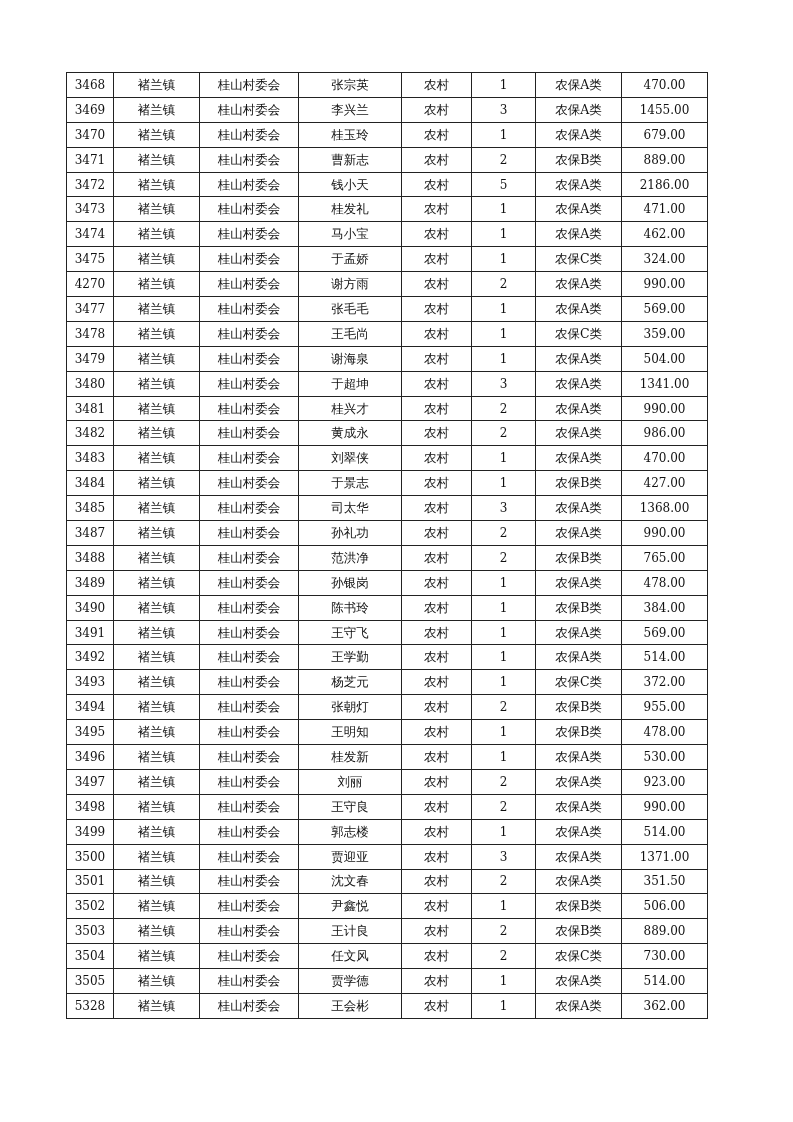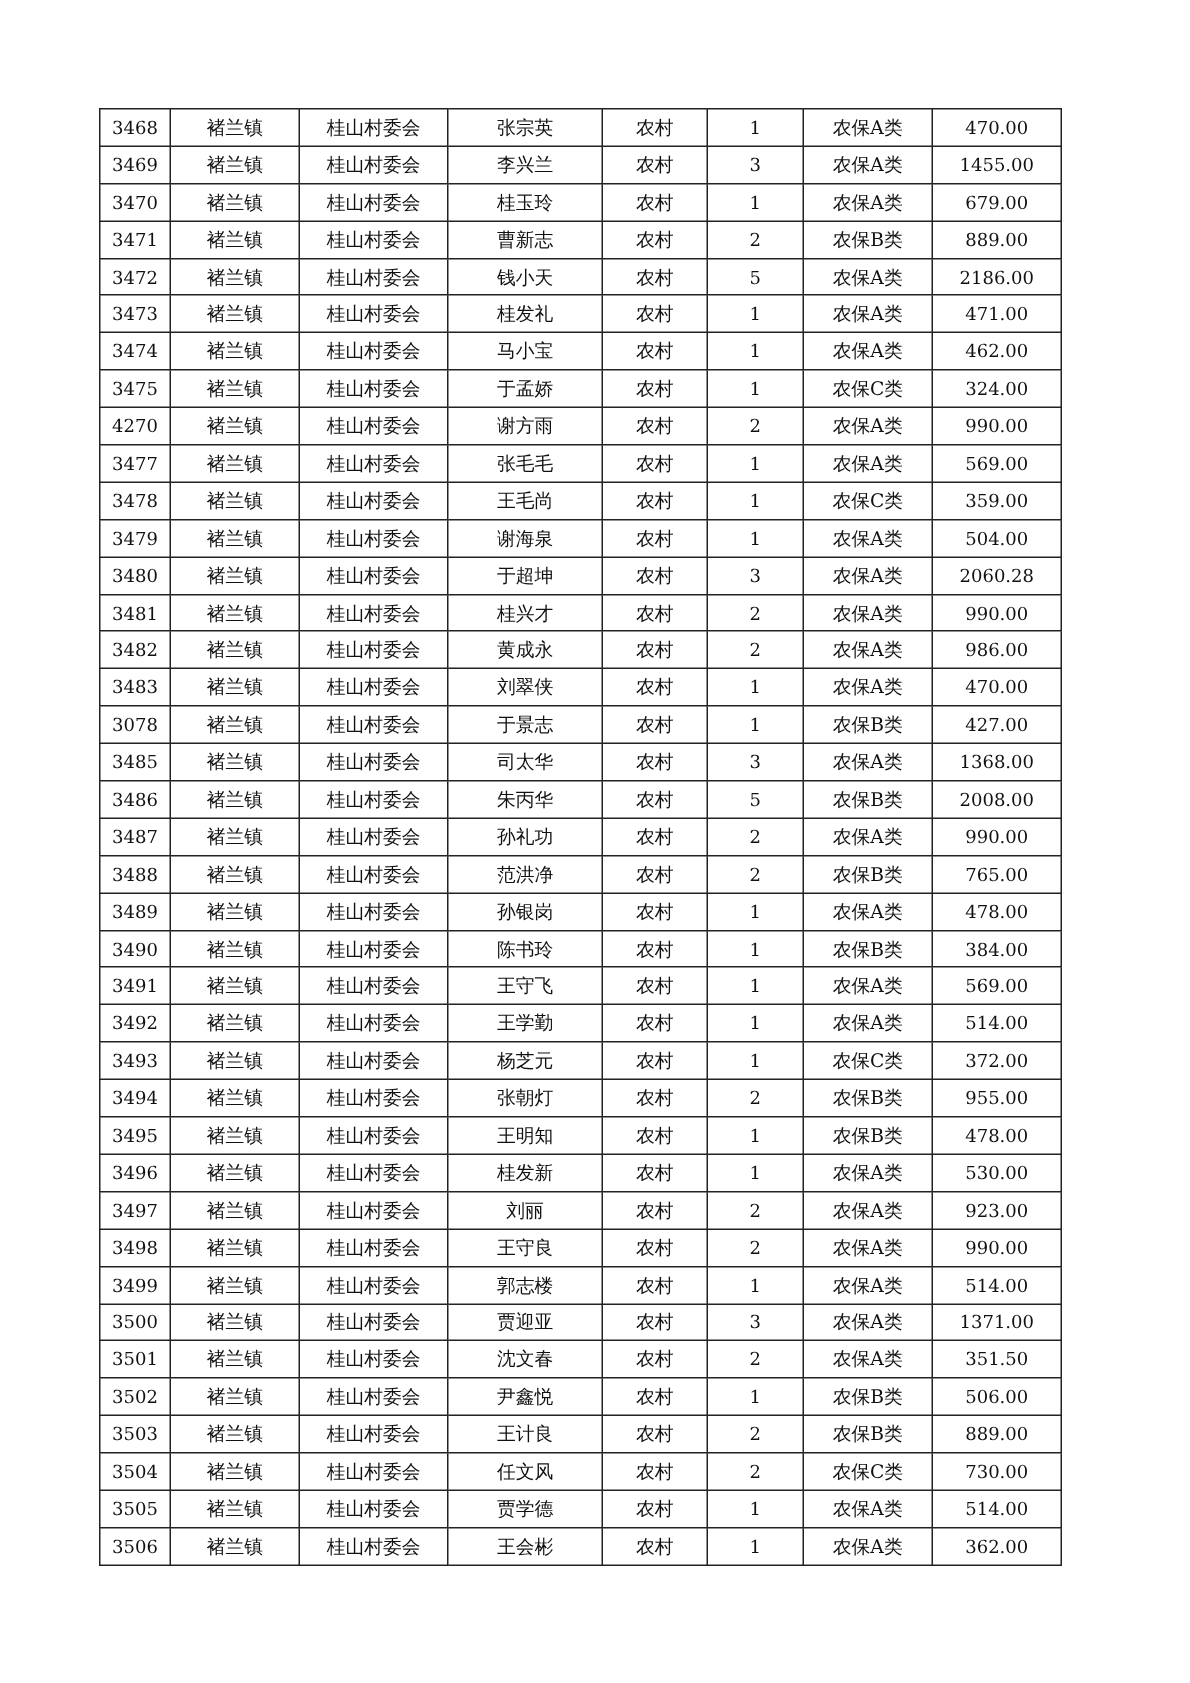--- a/index.html
+++ b/index.html
@@ -170,21 +170,21 @@
           <td class="num">504.00</td>
         </tr>
         <tr>
           <td class="num">3480</td>
           <td>褚兰镇</td>
           <td>桂山村委会</td>
           <td>于超坤</td>
           <td>农村</td>
           <td class="num">3</td>
           <td>农保A类</td>
-          <td class="num">2060.28</td>
+          <td class="num">1341.00</td>
         </tr>
         <tr>
           <td class="num">3481</td>
           <td>褚兰镇</td>
           <td>桂山村委会</td>
           <td>桂兴才</td>
           <td>农村</td>
           <td class="num">2</td>
           <td>农保A类</td>
           <td class="num">990.00</td>
@@ -203,48 +203,38 @@
           <td class="num">3483</td>
           <td>褚兰镇</td>
           <td>桂山村委会</td>
           <td>刘翠侠</td>
           <td>农村</td>
           <td class="num">1</td>
           <td>农保A类</td>
           <td class="num">470.00</td>
         </tr>
         <tr>
-          <td class="num">3078</td>
+          <td class="num">3484</td>
           <td>褚兰镇</td>
           <td>桂山村委会</td>
           <td>于景志</td>
           <td>农村</td>
           <td class="num">1</td>
           <td>农保B类</td>
           <td class="num">427.00</td>
         </tr>
         <tr>
           <td class="num">3485</td>
           <td>褚兰镇</td>
           <td>桂山村委会</td>
           <td>司太华</td>
           <td>农村</td>
           <td class="num">3</td>
           <td>农保A类</td>
           <td class="num">1368.00</td>
-        </tr>
-        <tr>
-          <td class="num">3486</td>
-          <td>褚兰镇</td>
-          <td>桂山村委会</td>
-          <td>朱丙华</td>
-          <td>农村</td>
-          <td class="num">5</td>
-          <td>农保B类</td>
-          <td class="num">2008.00</td>
         </tr>
         <tr>
           <td class="num">3487</td>
           <td>褚兰镇</td>
           <td>桂山村委会</td>
           <td>孙礼功</td>
           <td>农村</td>
           <td class="num">2</td>
           <td>农保A类</td>
           <td class="num">990.00</td>
@@ -423,21 +413,21 @@
           <td class="num">3505</td>
           <td>褚兰镇</td>
           <td>桂山村委会</td>
           <td>贾学德</td>
           <td>农村</td>
           <td class="num">1</td>
           <td>农保A类</td>
           <td class="num">514.00</td>
         </tr>
         <tr>
-          <td class="num">3506</td>
+          <td class="num">5328</td>
           <td>褚兰镇</td>
           <td>桂山村委会</td>
           <td>王会彬</td>
           <td>农村</td>
           <td class="num">1</td>
           <td>农保A类</td>
           <td class="num">362.00</td>
         </tr>
       </tbody>
   </table>

